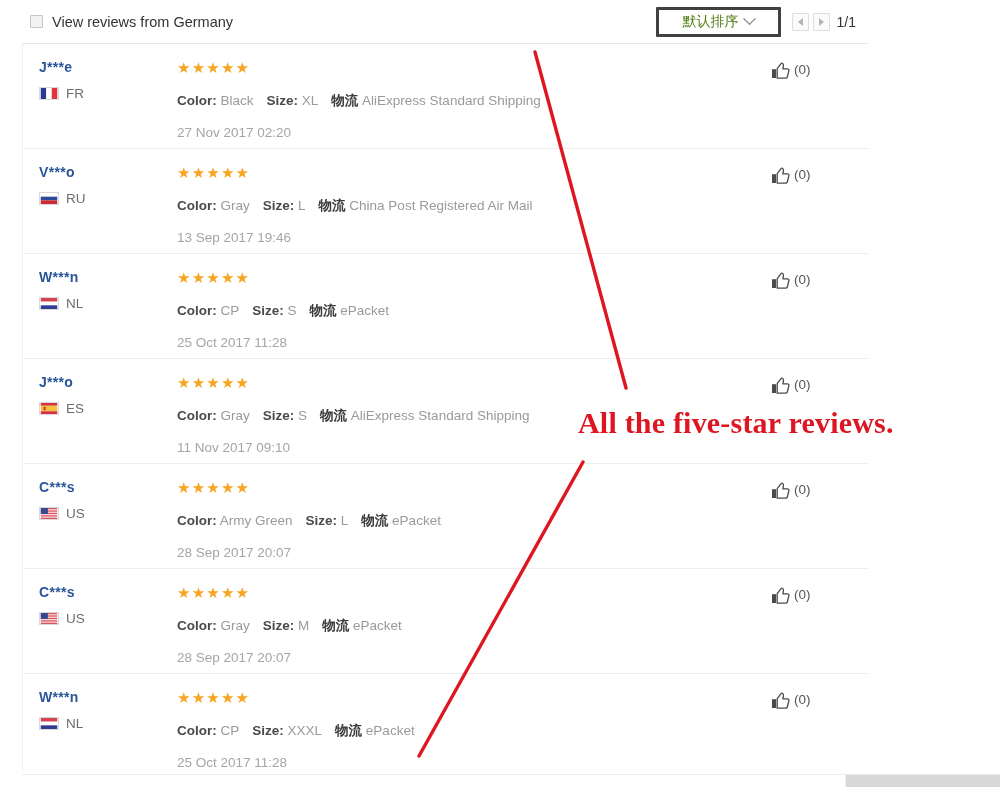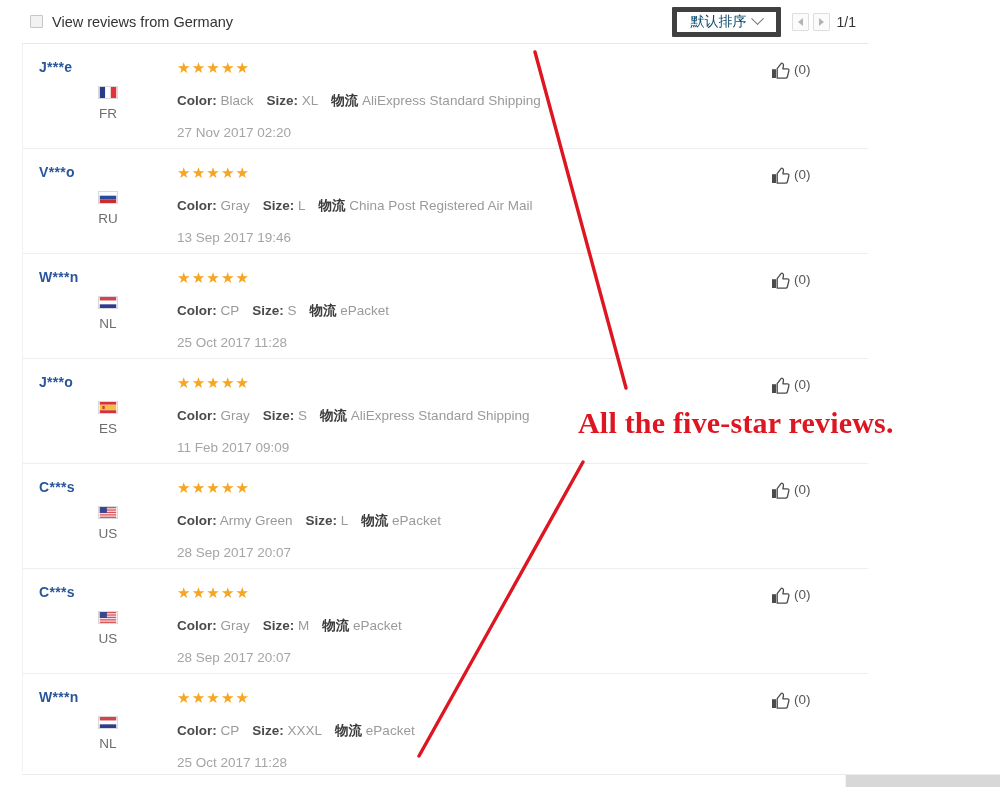--- a/index.html
+++ b/index.html
@@ -47,29 +47,29 @@
   }
 
   .header-right {
     margin-left: auto;
     display: flex;
     align-items: center;
     gap: 11px;
     padding-right: 12px;
   }
   .sort-select {
-    border: 5px solid #404040;
+    border: 3px solid #404040;
     background: #ffffff;
     height: 30px;
-    padding: 0 14px;
+    padding: 0 24px;
     display: flex;
     align-items: center;
     gap: 6px;
     font-size: 14px;
-    color: #0c4a6e;
+    color: #4d7c0f;
     border-radius: 1px;
   }
   .chevron {
     display: inline-block;
     width: 9px; height: 9px;
     border-right: 1.4px solid #777;
     border-bottom: 1.4px solid #777;
     transform: rotate(45deg) translate(-2px,-2px);
   }
   .pager { display: flex; align-items: center; gap: 4px; }
@@ -108,21 +108,20 @@
     font-size: 14px;
     font-weight: bold;
     letter-spacing: .3px;
     line-height: 18px;
     margin-bottom: 10px;
   }
   .country-line {
     display: flex;
     align-items: center;
     gap: 7px;
-    flex-direction: column;
   }
   .flag {
     width: 20px; height: 13px;
     border: 1px solid #d9d9d9;
     flex: 0 0 auto;
     display: block;
   }
   .country-code {
     font-size: 13.5px;
     color: #6d6d6d;
@@ -334,21 +333,21 @@
               <rect x="0" y="5" width="30" height="10" fill="#f3c23c"></rect>
               <rect x="0" y="15" width="30" height="5" fill="#d4323c"></rect>
               <rect x="5" y="7" width="4" height="6" fill="#d4323c"></rect>
             </svg>
             <span class="country-code">ES</span>
           </div>
         </div>
         <div class="col-body">
           <div class="stars">★★★★★</div>
           <div class="attr-line"><span class="attr-key">Color:</span> <span class="attr-val">Gray</span><span class="attr-sep"></span><span class="attr-key">Size:</span> <span class="attr-val">S</span><span class="attr-sep"></span><span class="logi-key">物流</span> <span class="attr-val">AliExpress Standard Shipping</span></div>
-          <div class="date-line">11 Feb 2017 09:09</div>
+          <div class="date-line">11 Nov 2017 09:10</div>
         </div>
         <div class="col-like">
           <svg class="thumb-svg" width="22" height="20" viewBox="0 0 22 20">
             <path d="M2 9.2h4.1V18H2z" fill="#4b4b4b"></path>
             <path d="M7.2 18.2h8.2c1.05 0 1.8-.55 2-1.45l1.5-6.1c.22-.95-.45-1.85-1.45-1.85h-4.6l.62-3.05c.2-1-.25-2-1.1-2.45-.5-.27-1.05-.1-1.35.35L7.2 8.6z" fill="none" stroke="#4b4b4b" stroke-width="1.3" stroke-linejoin="round"></path>
           </svg>
           <span class="like-count">(0)</span>
         </div>
       </div>
       <div class="review-row">

